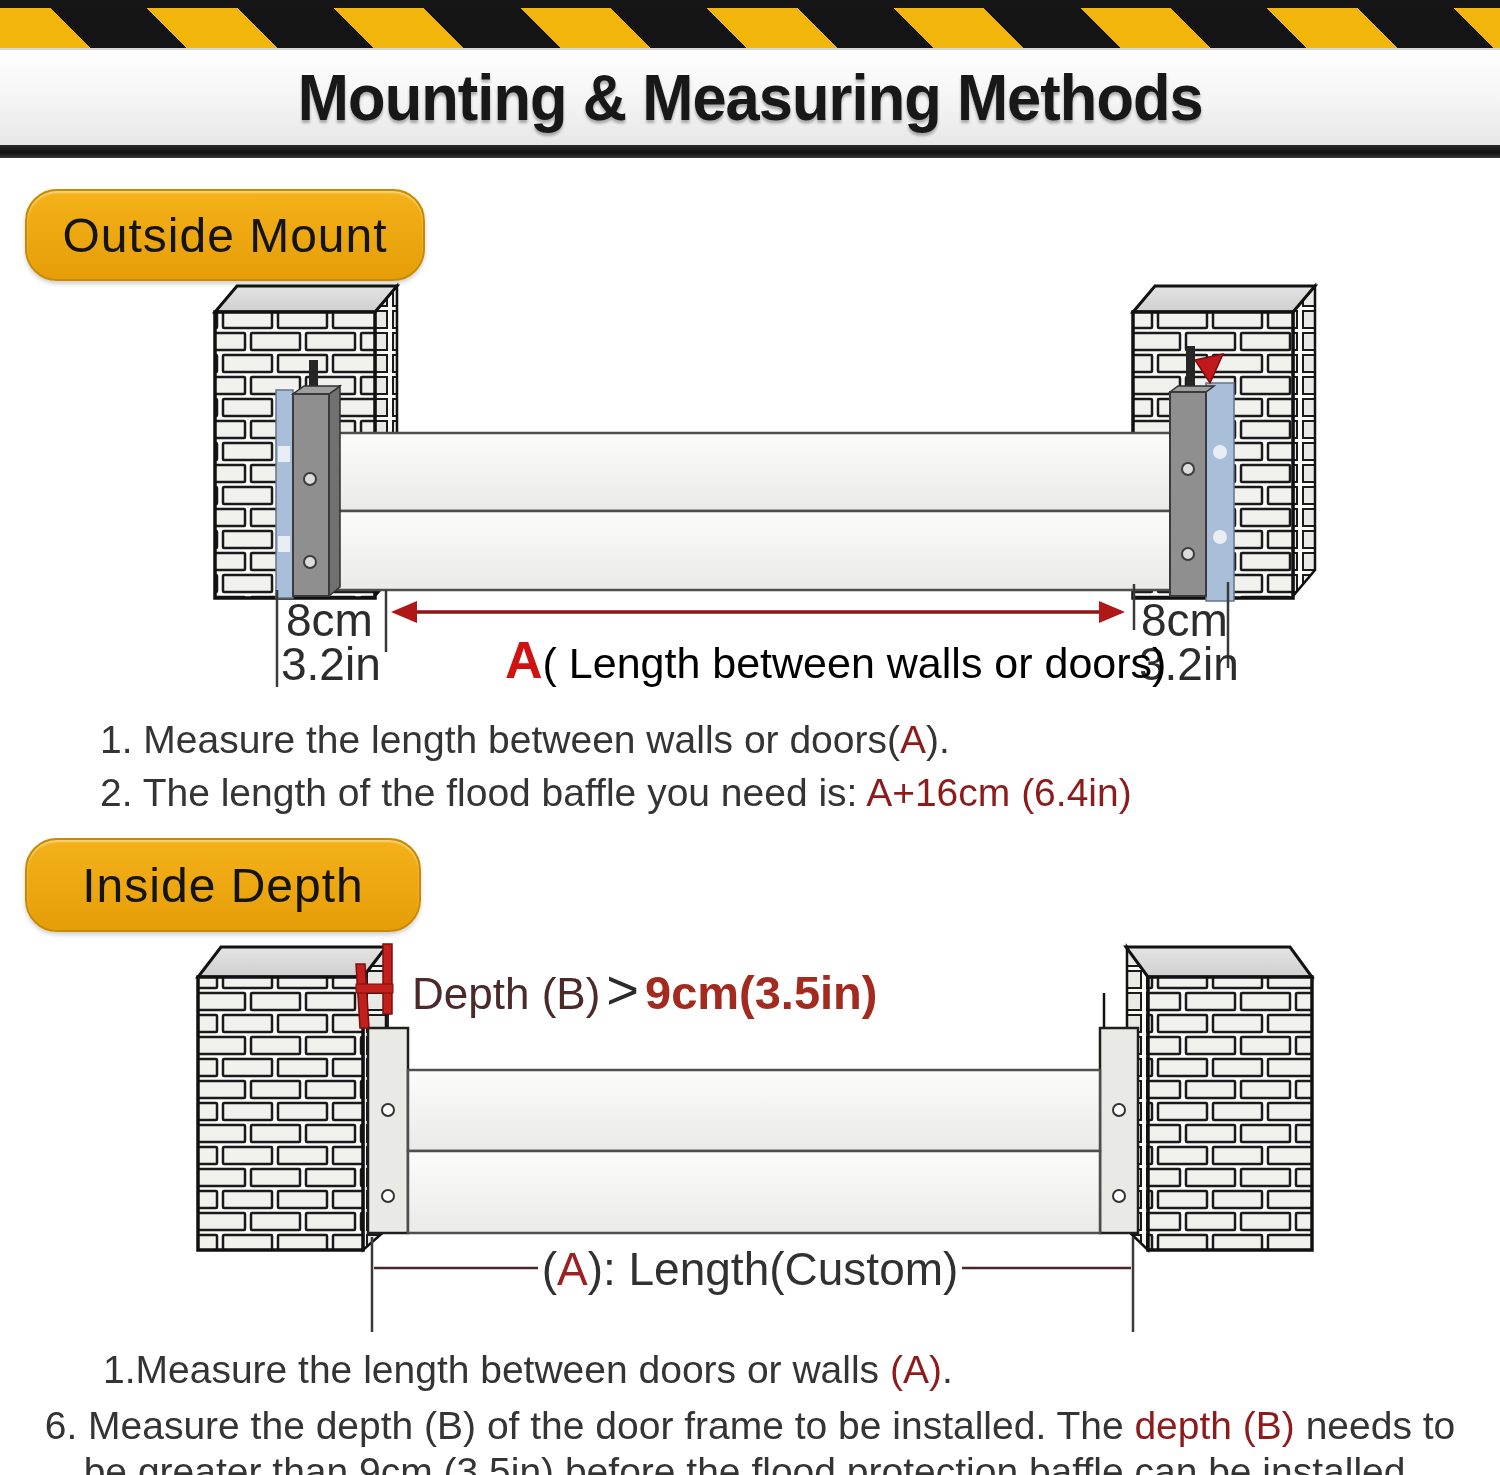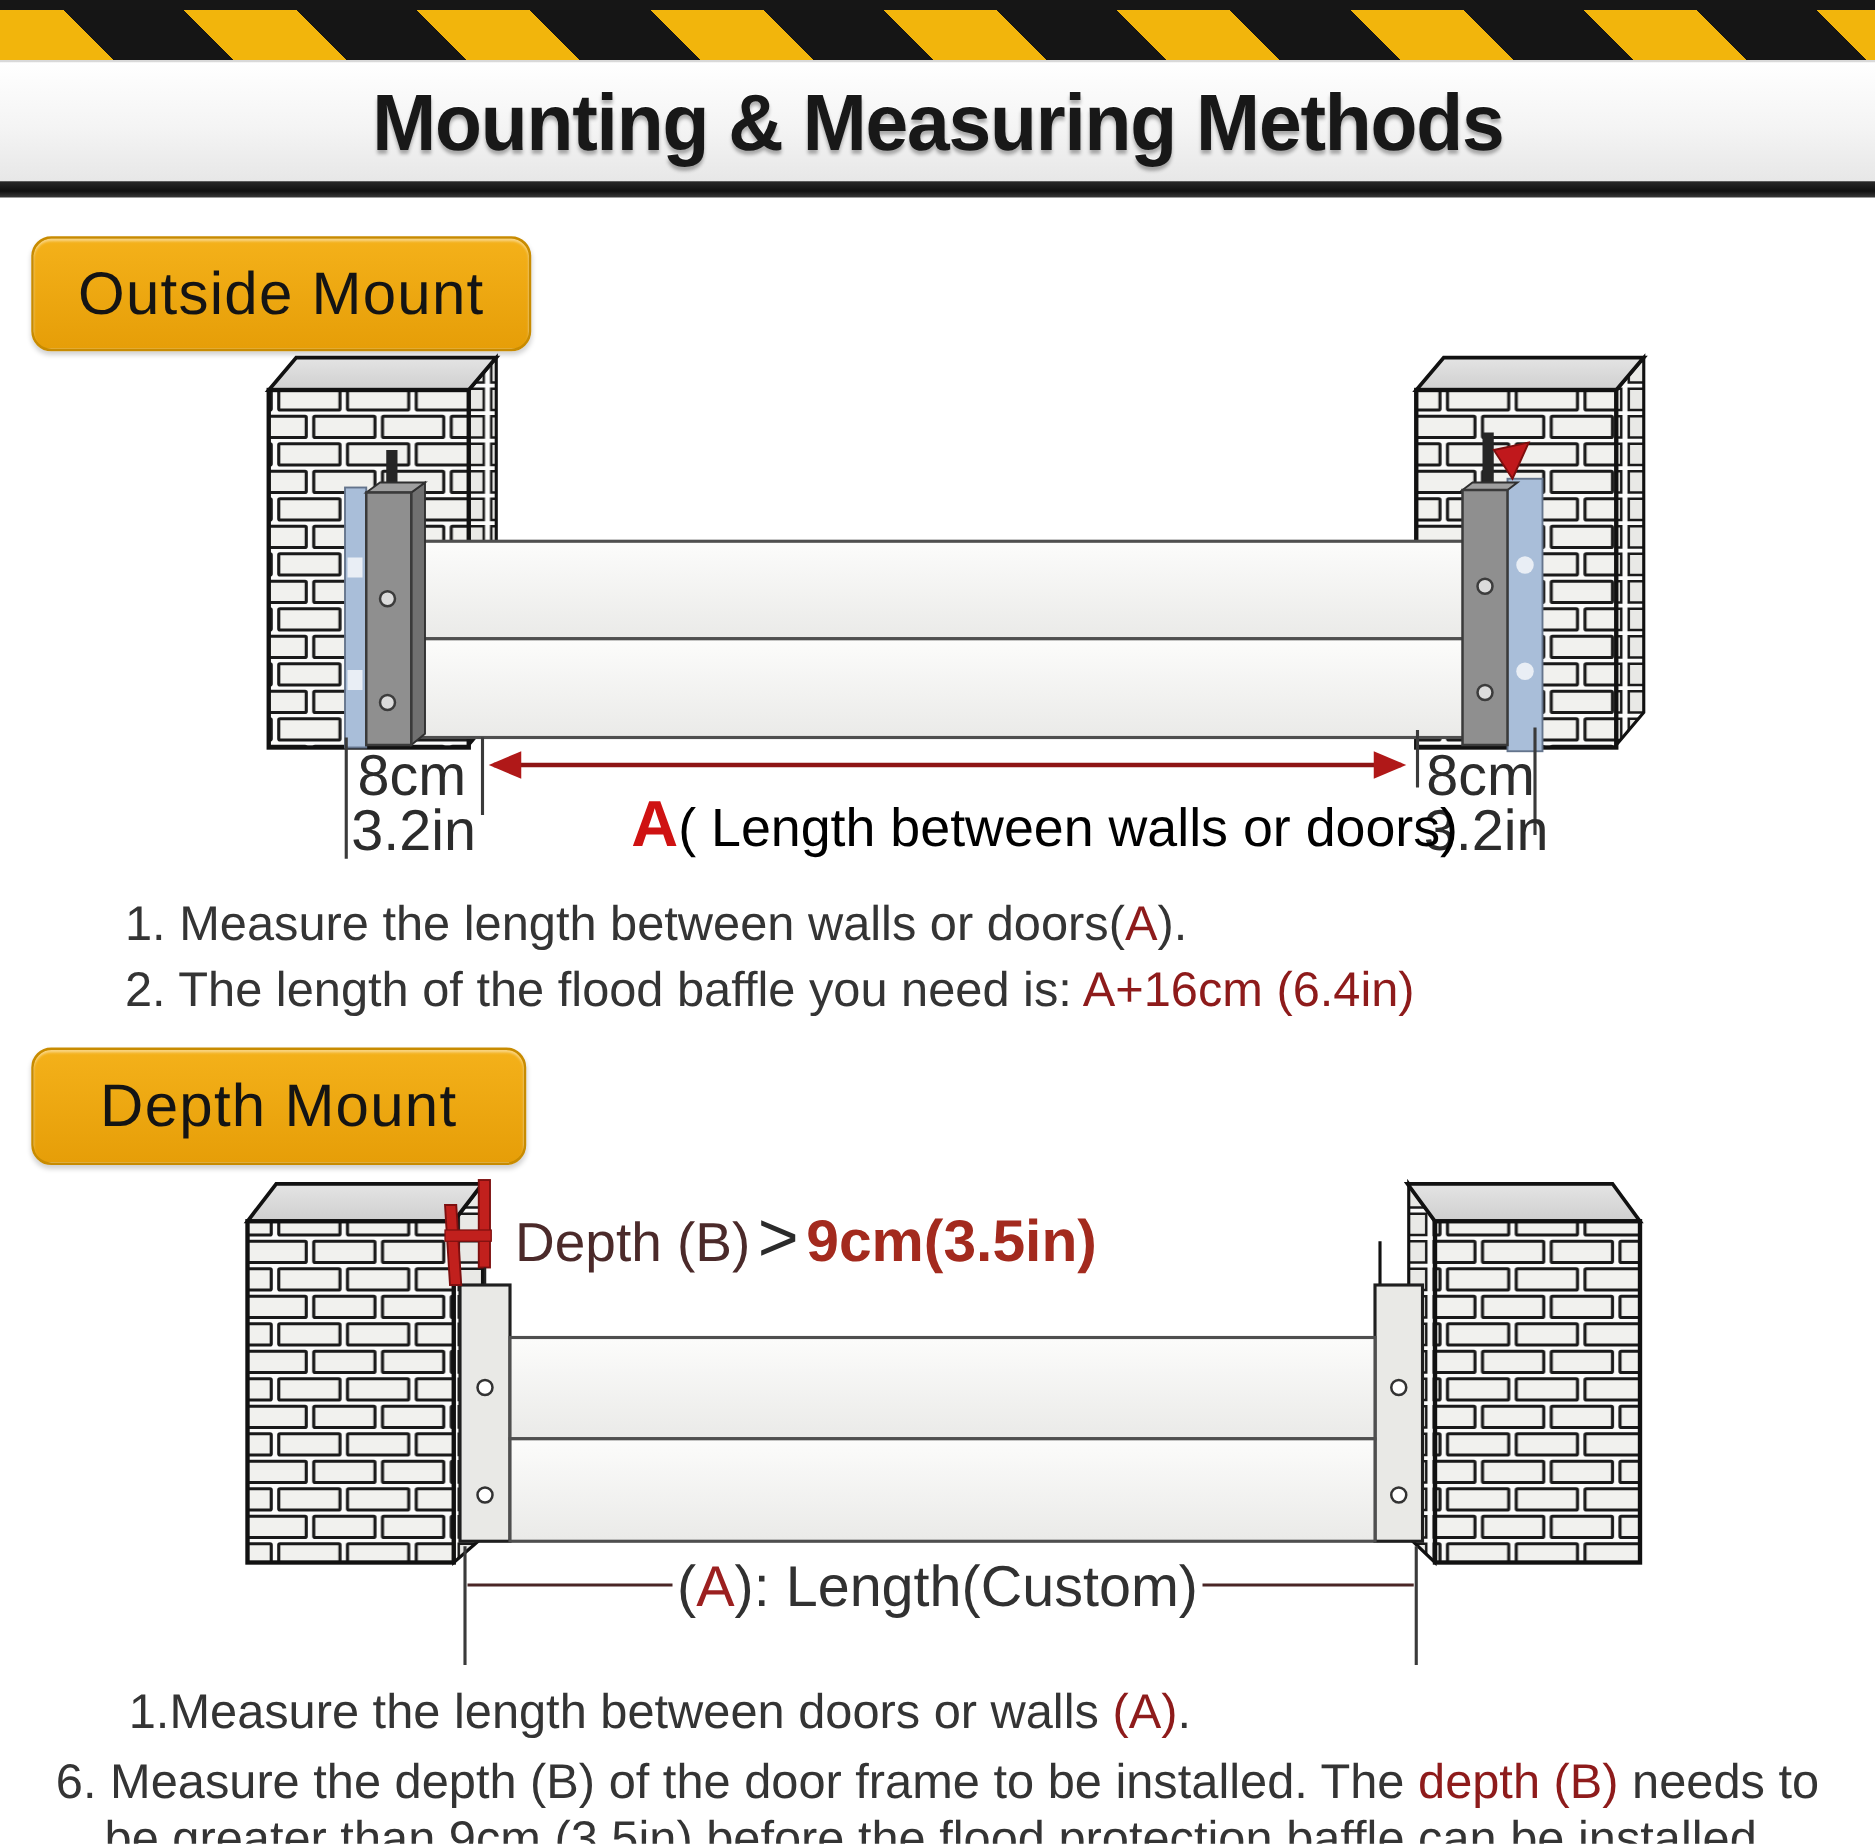--- a/index.html
+++ b/index.html
@@ -16,21 +16,21 @@
   .title-band{left:0;top:50px;width:1500px;height:95px;
     background:linear-gradient(180deg,#ffffff 0%,#f4f4f4 55%,#e7e7e7 100%);
     display:flex;align-items:center;justify-content:center;}
   .title-band h1{margin:0;font-size:64px;font-weight:700;color:#181818;letter-spacing:-1px;
     transform:scaleX(.96);text-shadow:0 3px 3px rgba(0,0,0,.30), 0 -1px 0 #ffffff;}
   .title-underbar{left:0;top:145px;width:1500px;height:13px;
     background:linear-gradient(180deg,#2a2a2a,#111 60%,#3a3a3a);}
   
   .badge{display:flex;align-items:center;justify-content:center;
     background:linear-gradient(180deg,#f4b11a,#e69e08);
-    border:2px solid #c88b00;border-radius:16px;
+    border:2px solid #c88b00;border-radius:32px;
     box-shadow:inset 0 2px 2px rgba(255,255,255,.45), 0 3px 4px rgba(0,0,0,.18);
     font-size:48px;color:#141414;letter-spacing:1px;}
   .badge-outside{left:25px;top:189px;width:396px;height:88px;}
   .badge-inside{left:25px;top:838px;width:392px;height:90px;}
   
   .dim{font-size:46px;color:#2c2c2c;}
   .span-a{font-size:52px;font-weight:700;color:#cf1212;}
   .span-rest{font-size:43px;color:#000000;}
   .step{font-size:39px;color:#343434;}
   .depth-prefix{font-size:44px;color:#4b2a2a;}
@@ -49,21 +49,21 @@
   <div class="abs hazard-stripes"></div>
   <div class="abs title-band">
     <h1>Mounting &amp; Measuring Methods</h1>
   </div>
   <div class="abs title-underbar"></div>
 
   <div class="abs badge badge-outside">
     <span>Outside Mount</span>
   </div>
   <div class="abs badge badge-inside">
-    <span>Depth Mount</span>
+    <span>Inside Depth</span>
   </div>
 
   <svg class="abs" style="left:0;top:0" width="1500" height="1475" viewBox="0 0 1500 1475">
     <defs>
       <pattern id="brickF" patternUnits="userSpaceOnUse" width="110" height="44">
         <rect width="110" height="44" fill="#fbfbfa"></rect>
         <g fill="#f1f1ee" stroke="#1a1a1a" stroke-width="2.5">
           <rect x="3" y="3" width="49" height="17" rx="1"></rect>
           <rect x="58" y="3" width="49" height="17" rx="1"></rect>
           <rect x="-24" y="25" width="49" height="17" rx="1"></rect>

